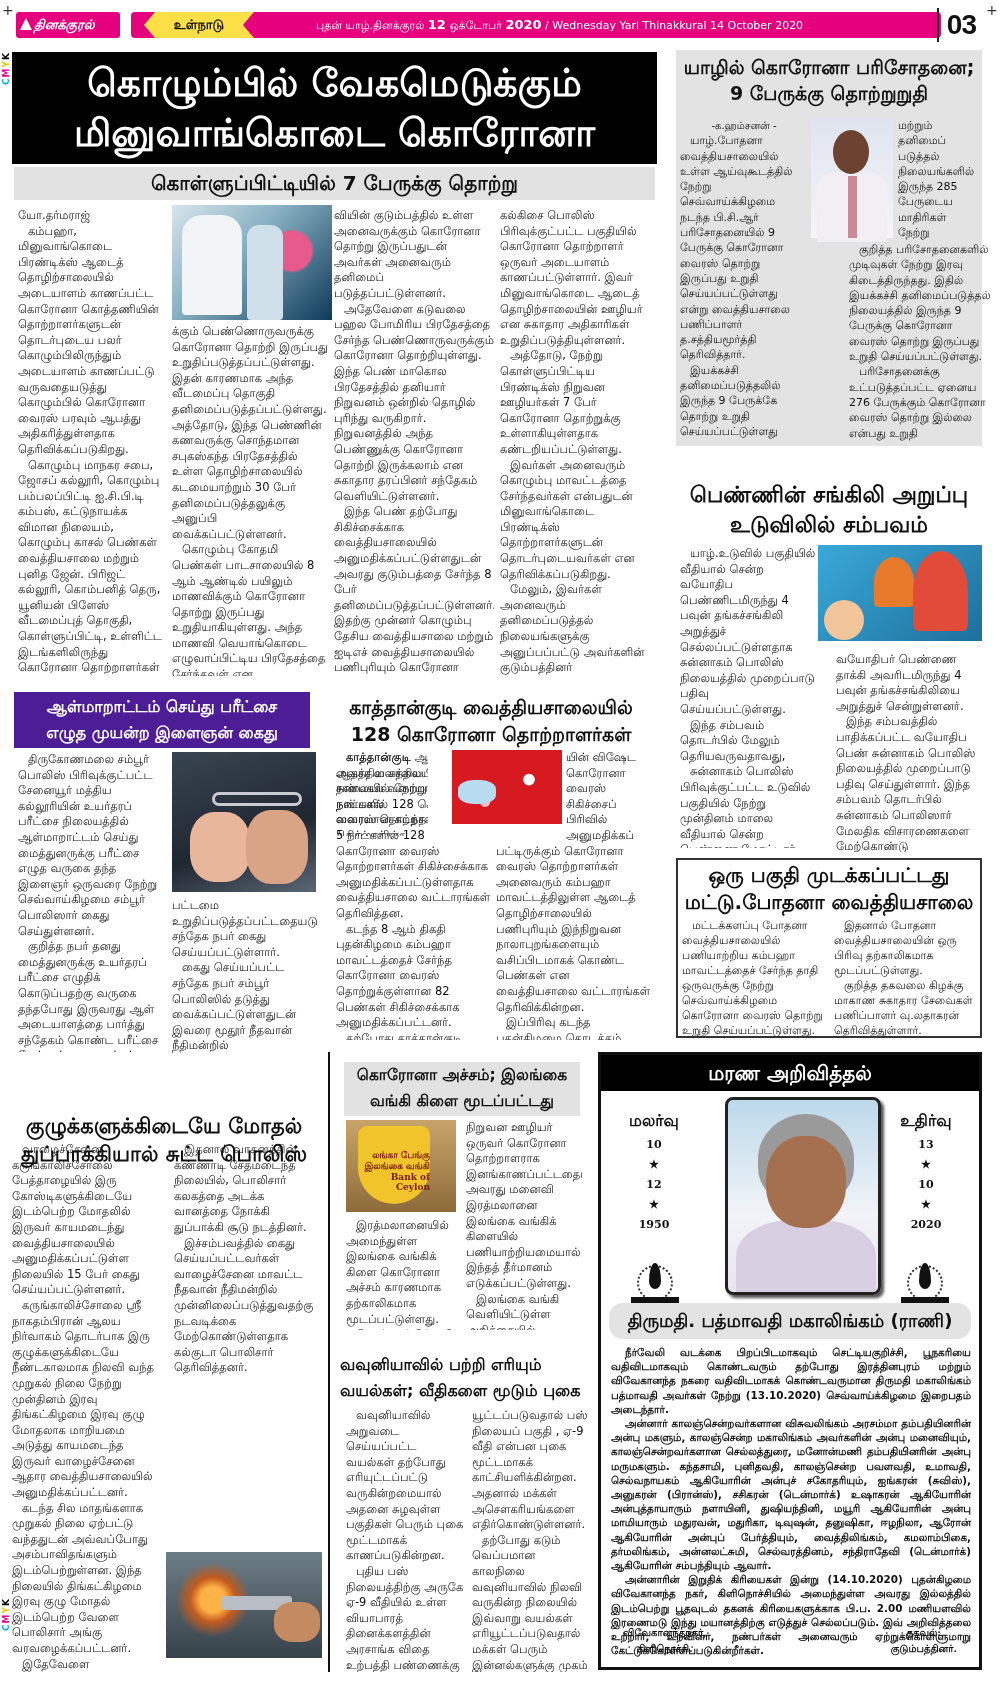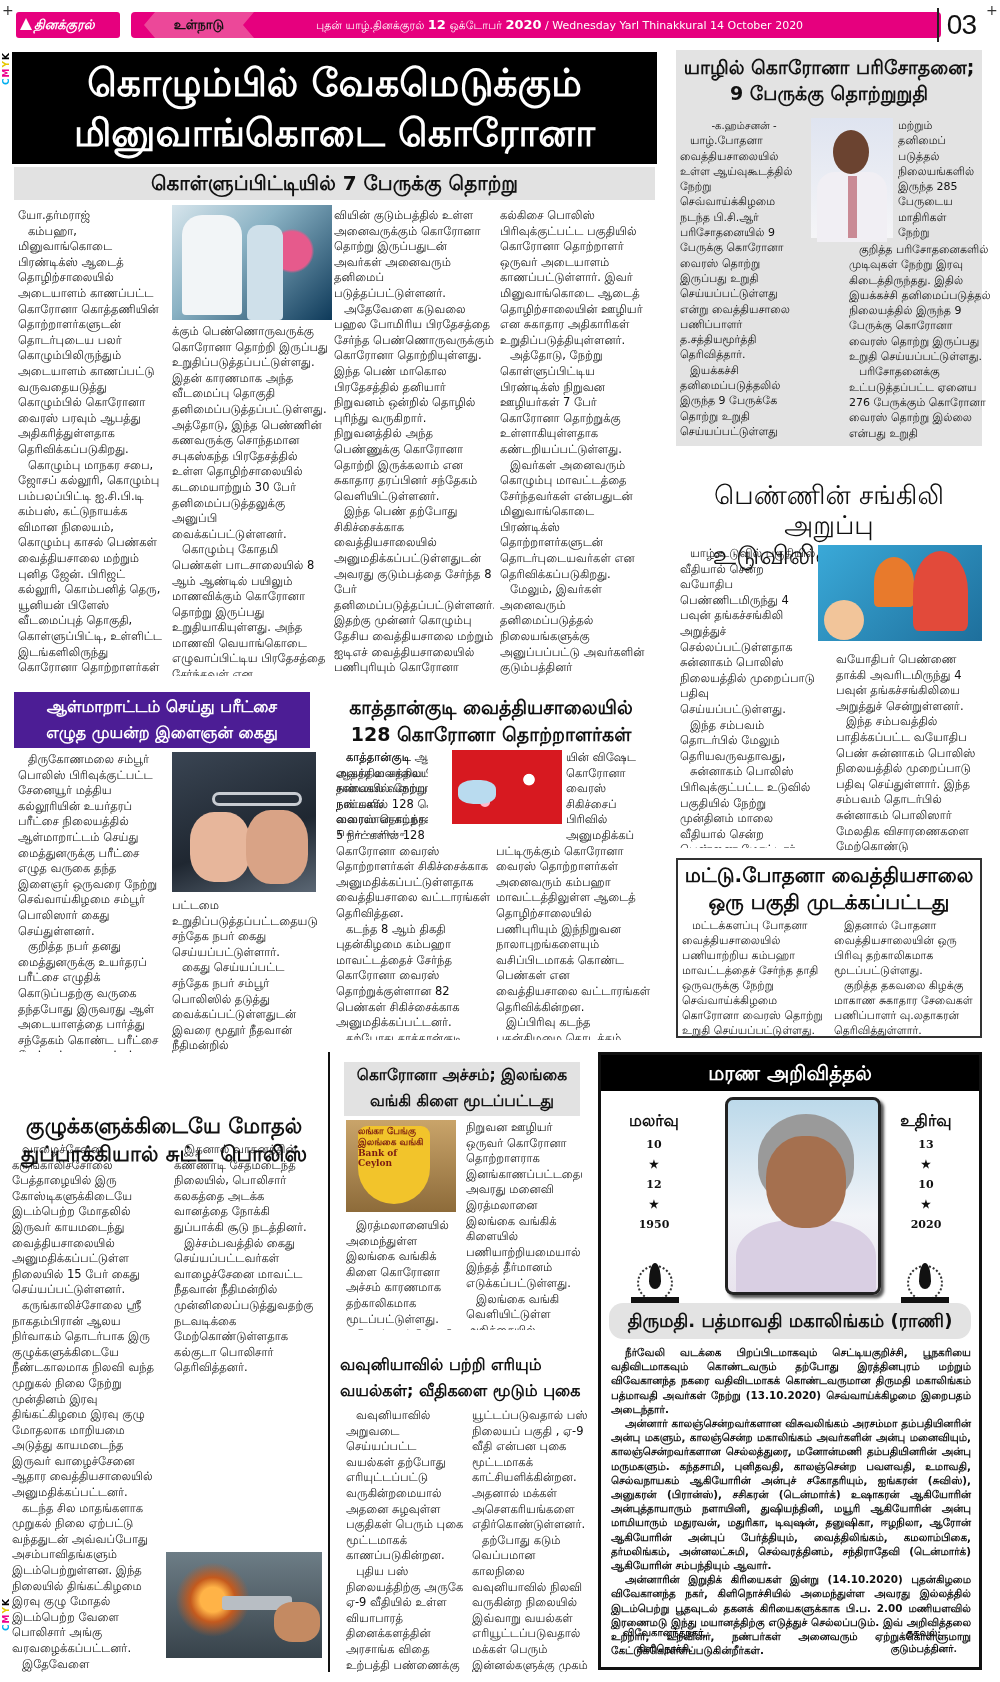--- a/index.html
+++ b/index.html
@@ -2,24 +2,24 @@
 <html><head>
 <meta charset="utf-8">
 <style>
   * { box-sizing: border-box; margin: 0; padding: 0; }
   body { width: 1000px; height: 1682px; background: #fff; font-family: "DejaVu Sans", sans-serif; color: #111; position: relative; overflow: hidden; }
   
   .masthead { position: absolute; top: 12px; left: 16px; width: 960px; height: 28px; }
   .logo { position: absolute; left: 0; top: 0; width: 104px; height: 26px; background: #e6007e; border-radius: 3px; color: #fff; font-weight: bold; font-style: italic; font-size: 13px; line-height: 26px; padding-left: 18px; }
   .logo .tri { position: absolute; left: 4px; top: 6px; width: 0; height: 0; border-left: 6px solid transparent; border-right: 6px solid transparent; border-bottom: 12px solid #fff; }
   .section-tab { position: absolute; left: 115px; top: 0; width: 810px; height: 26px; background: #e6007e; border-radius: 4px; }
-  .section-chip { position: absolute; left: 128px; top: 0; height: 26px; width: 110px; background: #ec4899; clip-path: polygon(10% 0, 100% 0, 90% 50%, 100% 100%, 10% 100%, 0 50%); color: #111; font-weight: bold; font-size: 13px; line-height: 26px; text-align: center; }
+  .section-chip { position: absolute; left: 128px; top: 0; height: 26px; width: 110px; background: #fde047; clip-path: polygon(10% 0, 100% 0, 90% 50%, 100% 100%, 10% 100%, 0 50%); color: #111; font-weight: bold; font-size: 13px; line-height: 26px; text-align: center; }
   .dateline { position: absolute; left: 300px; top: 0; height: 26px; line-height: 26px; color: #fff; font-size: 11px; }
   .dateline b { font-size: 13px; }
-  .page-no { position: absolute; right: 0; top: -4px; font-size: 28px; font-weight: normal; font-family: "Liberation Sans", sans-serif; letter-spacing: -1px; border-left: 2px solid #222; padding-left: 8px; height: 34px; line-height: 34px; }
+  .page-no { position: absolute; right: 0; top: -4px; font-size: 28px; font-weight: bold; font-family: "Liberation Sans", sans-serif; letter-spacing: -1px; border-left: 2px solid #222; padding-left: 8px; height: 34px; line-height: 34px; }
   .reg { position: absolute; font-size: 14px; color: #333; }
   .cmyk { position: absolute; left: 1px; font-size: 9px; font-weight: bold; writing-mode: vertical-rl; transform: rotate(180deg); letter-spacing: 1px; }
   .cmyk span:nth-child(1){color:#00aeef}.cmyk span:nth-child(2){color:#ec008c}.cmyk span:nth-child(3){color:#e6c800}.cmyk span:nth-child(4){color:#000}
 
   
   .lead-head { position: absolute; top: 52px; left: 12px; width: 645px; height: 112px; background: #000; color: #fff; font-weight: bold; font-size: 38px; line-height: 50px; text-align: center; padding-top: 6px; }
   .lead-sub { position: absolute; top: 167px; left: 14px; width: 641px; height: 33px; background: #e2e2e2; font-weight: bold; font-size: 20px; line-height: 33px; text-align: center; }
   .col { position: absolute; font-size: 11.5px; line-height: 15.6px; color: #111; overflow: hidden; }
   .col p { text-indent: 10px; }
   .col p.noindent { text-indent: 0; }
@@ -30,21 +30,21 @@
 
   
   .grey-box { position: absolute; top: 50px; left: 676px; width: 306px; height: 396px; background: #e3e3e3; }
   .gb-head { position: absolute; top: 4px; left: 0; width: 306px; text-align: center; font-weight: bold; font-size: 19px; line-height: 26px; }
   .ph-doctor { position: absolute; left: 135px; top: 68px; width: 82px; height: 120px; background: linear-gradient(#dfe4f0, #f5f5f7); }
   .ph-doctor .face { position:absolute; left: 22px; top: 12px; width: 36px; height: 44px; border-radius: 50%; background:#6b4330; }
   .ph-doctor .shirt { position:absolute; left: 6px; top: 54px; width: 70px; height: 70px; background:#f1eff4; border-radius: 18px 18px 0 0; }
   .ph-doctor .tie { position:absolute; left: 37px; top: 58px; width: 9px; height: 62px; background:#c98a95; }
 
   
-  .ch-head { position: absolute; top: 480px; left: 676px; width: 306px; text-align: center; font-weight: normal; font-size: 26px; line-height: 30px; }
+  .ch-head { position: absolute; top: 480px; left: 676px; width: 306px; text-align: center; font-weight: bold; font-size: 22px; line-height: 30px; }
   .ph-cartoon { position: absolute; left: 818px; top: 545px; width: 164px; height: 96px; background: linear-gradient(135deg, #3aa9d8, #1e6f9c); }
   .ph-cartoon .a { position:absolute; left: 56px; top: 12px; width: 40px; height: 50px; background:#e87a2c; border-radius: 50% 50% 10% 10%; }
   .ph-cartoon .b { position:absolute; left: 95px; top: 6px; width: 55px; height: 80px; background:#e24a3a; border-radius: 50% 50% 10% 10%; }
   .ph-cartoon .c { position:absolute; left: 6px; top: 55px; width: 40px; height: 40px; background:#f2c59a; border-radius: 50%; }
 
   
   .batti-box { position: absolute; top: 858px; left: 676px; width: 306px; height: 180px; border: 2px solid #333; }
   .batti-head { position: absolute; top: 2px; left: 0; width: 302px; text-align: center; font-weight: bold; font-size: 20px; line-height: 27px; }
 
   
@@ -69,21 +69,21 @@
   .black-head { position: absolute; background: #4c1d95; color: #fff; font-weight: bold; text-align: center; }
   .plain-head { position: absolute; font-weight: bold; text-align: center; }
   .grey-head { position: absolute; background: #e2e2e2; font-weight: bold; text-align: center; }
   .ph-cuffs { background: linear-gradient(160deg, #3a4553, #1f2731 60%, #5b6774); }
   .ph-cuffs .h1 { position:absolute; left: 18px; top: 60px; width: 60px; height: 70px; background:#e7b69b; border-radius: 40%; }
   .ph-cuffs .h2 { position:absolute; left: 74px; top: 58px; width: 62px; height: 74px; background:#d9a386; border-radius: 40%; }
   .ph-cuffs .cuff { position:absolute; left: 40px; top: 40px; width: 90px; height: 14px; border: 3px solid #c8ccd2; border-radius: 8px; }
   .ph-corona2 { background: radial-gradient(circle at 70% 40%, #fff 0 6%, transparent 7%), radial-gradient(circle at 30% 70%, #fbc 0 5%, transparent 6%), #d71920; }
   .ph-corona2 .mask { position:absolute; left: 6px; top: 30px; width: 38px; height: 24px; background:#b9dbef; border-radius: 40%; }
   .ph-boc { background: linear-gradient(#c9a46a, #8d6b3a); }
-  .ph-boc .shield { position:absolute; left: 12px; top: 6px; width: 72px; height: 78px; background:#f2c42b; border-radius: 10px 10px 40px 40px; color:#7a1a12; font-family: "DejaVu Serif", serif; font-size: 9px; font-weight: bold; text-align: left; }
+  .ph-boc .shield { position:absolute; left: 12px; top: 6px; width: 72px; height: 78px; background:#f2c42b; border-radius: 10px 10px 40px 40px; color:#7a1a12; font-family: "DejaVu Serif", serif; font-size: 9px; font-weight: bold; text-align: right; padding-top: 24px; }
   .ph-gun { background: radial-gradient(circle at 30% 45%, #ffb347 0 10%, #c45a1e 18%, transparent 30%), linear-gradient(#6d7d86, #37424a); }
   .ph-gun .g { position:absolute; left: 56px; top: 44px; width: 70px; height: 14px; background:#b8bec4; border-radius: 3px; }
   .ph-gun .hand { position:absolute; left: 108px; top: 50px; width: 46px; height: 40px; background:#c48a62; border-radius: 40%; }
   .rule-v { position: absolute; width: 2px; background: #111; }
 </style>
 </head>
 <body>
 
 <div class="reg" style="left:2px;top:2px;">+</div>
 <div class="reg" style="left:986px;top:2px;">+</div>
@@ -182,22 +182,22 @@
   <div class="b"></div>
   <div class="c"></div>
 </div>
 <div class="col" style="left:836px;top:652px;width:146px;height:200px;">
   <p class="noindent">வயோதிபர் பெண்ணை தாக்கி அவரிடமிருந்து 4 பவுன் தங்கச்சங்கிலியை அறுத்துச் சென்றுள்ளனர்.</p>
   <p>இந்த சம்பவத்தில் பாதிக்கப்பட்ட வயோதிப பெண் சுன்னாகம் பொலிஸ் நிலையத்தில் முறைப்பாடு பதிவு செய்துள்ளார். இந்த சம்பவம் தொடர்பில் சுன்னாகம் பொலிஸார் மேலதிக விசாரணைகளை மேற்கொண்டு வருகின்றனர்.</p>
 </div>
 
 <div class="batti-box">
   <div class="batti-head">
+    <div>ஒரு பகுதி முடக்கப்பட்டது</div>
     <div>மட்டு.போதனா வைத்தியசாலை</div>
-    <div>ஒரு பகுதி முடக்கப்பட்டது</div>
   </div>
   <div class="col" style="left:4px;top:58px;width:146px;height:118px;font-size:11px;line-height:15px;">
     <p>மட்டக்களப்பு போதனா வைத்தியசாலையில் பணியாற்றிய கம்பஹா மாவட்டத்தைச் சேர்ந்த தாதி ஒருவருக்கு நேற்று செவ்வாய்க்கிழமை கொரோனா வைரஸ் தொற்று உறுதி செய்யப்பட்டுள்ளது.</p>
   </div>
   <div class="col" style="left:156px;top:58px;width:146px;height:118px;font-size:11px;line-height:15px;">
     <p>இதனால் போதனா வைத்தியசாலையின் ஒரு பிரிவு தற்காலிகமாக மூடப்பட்டுள்ளது.</p>
     <p>குறித்த தகவலை கிழக்கு மாகாண சுகாதார சேவைகள் பணிப்பாளர் வு.லதாகரன் தெரிவித்துள்ளார்.</p>
   </div>
 </div>
 

